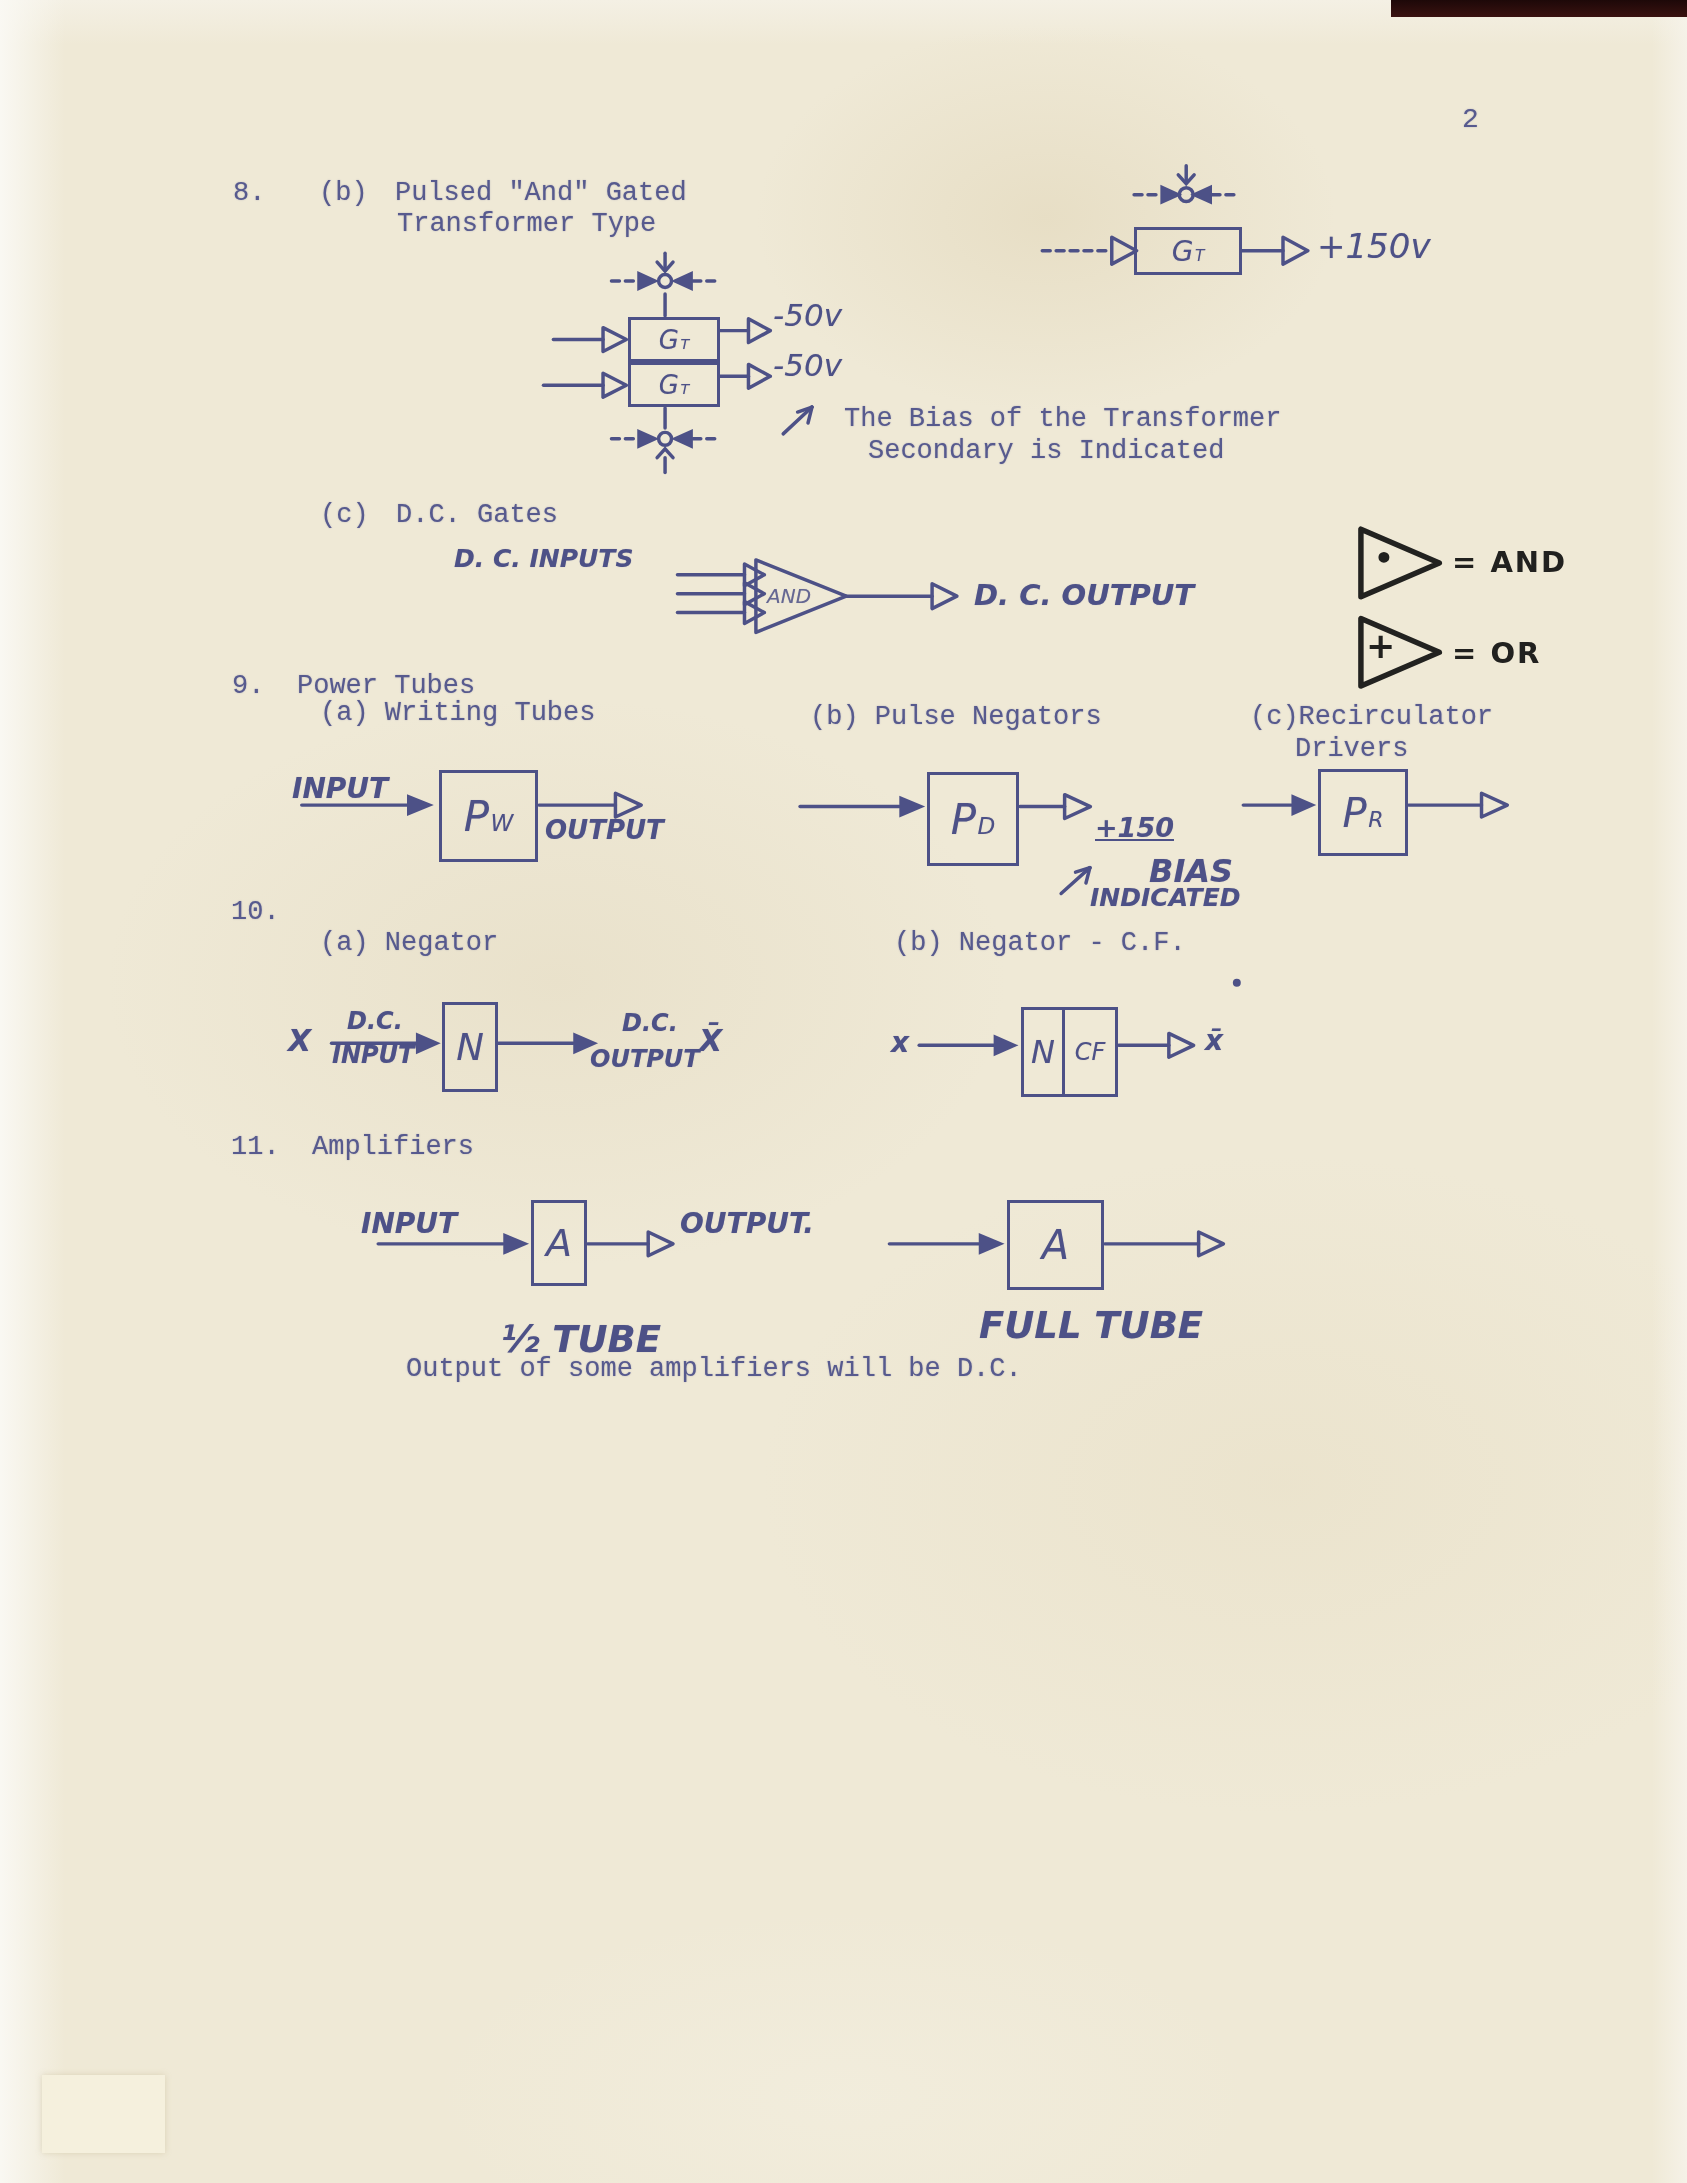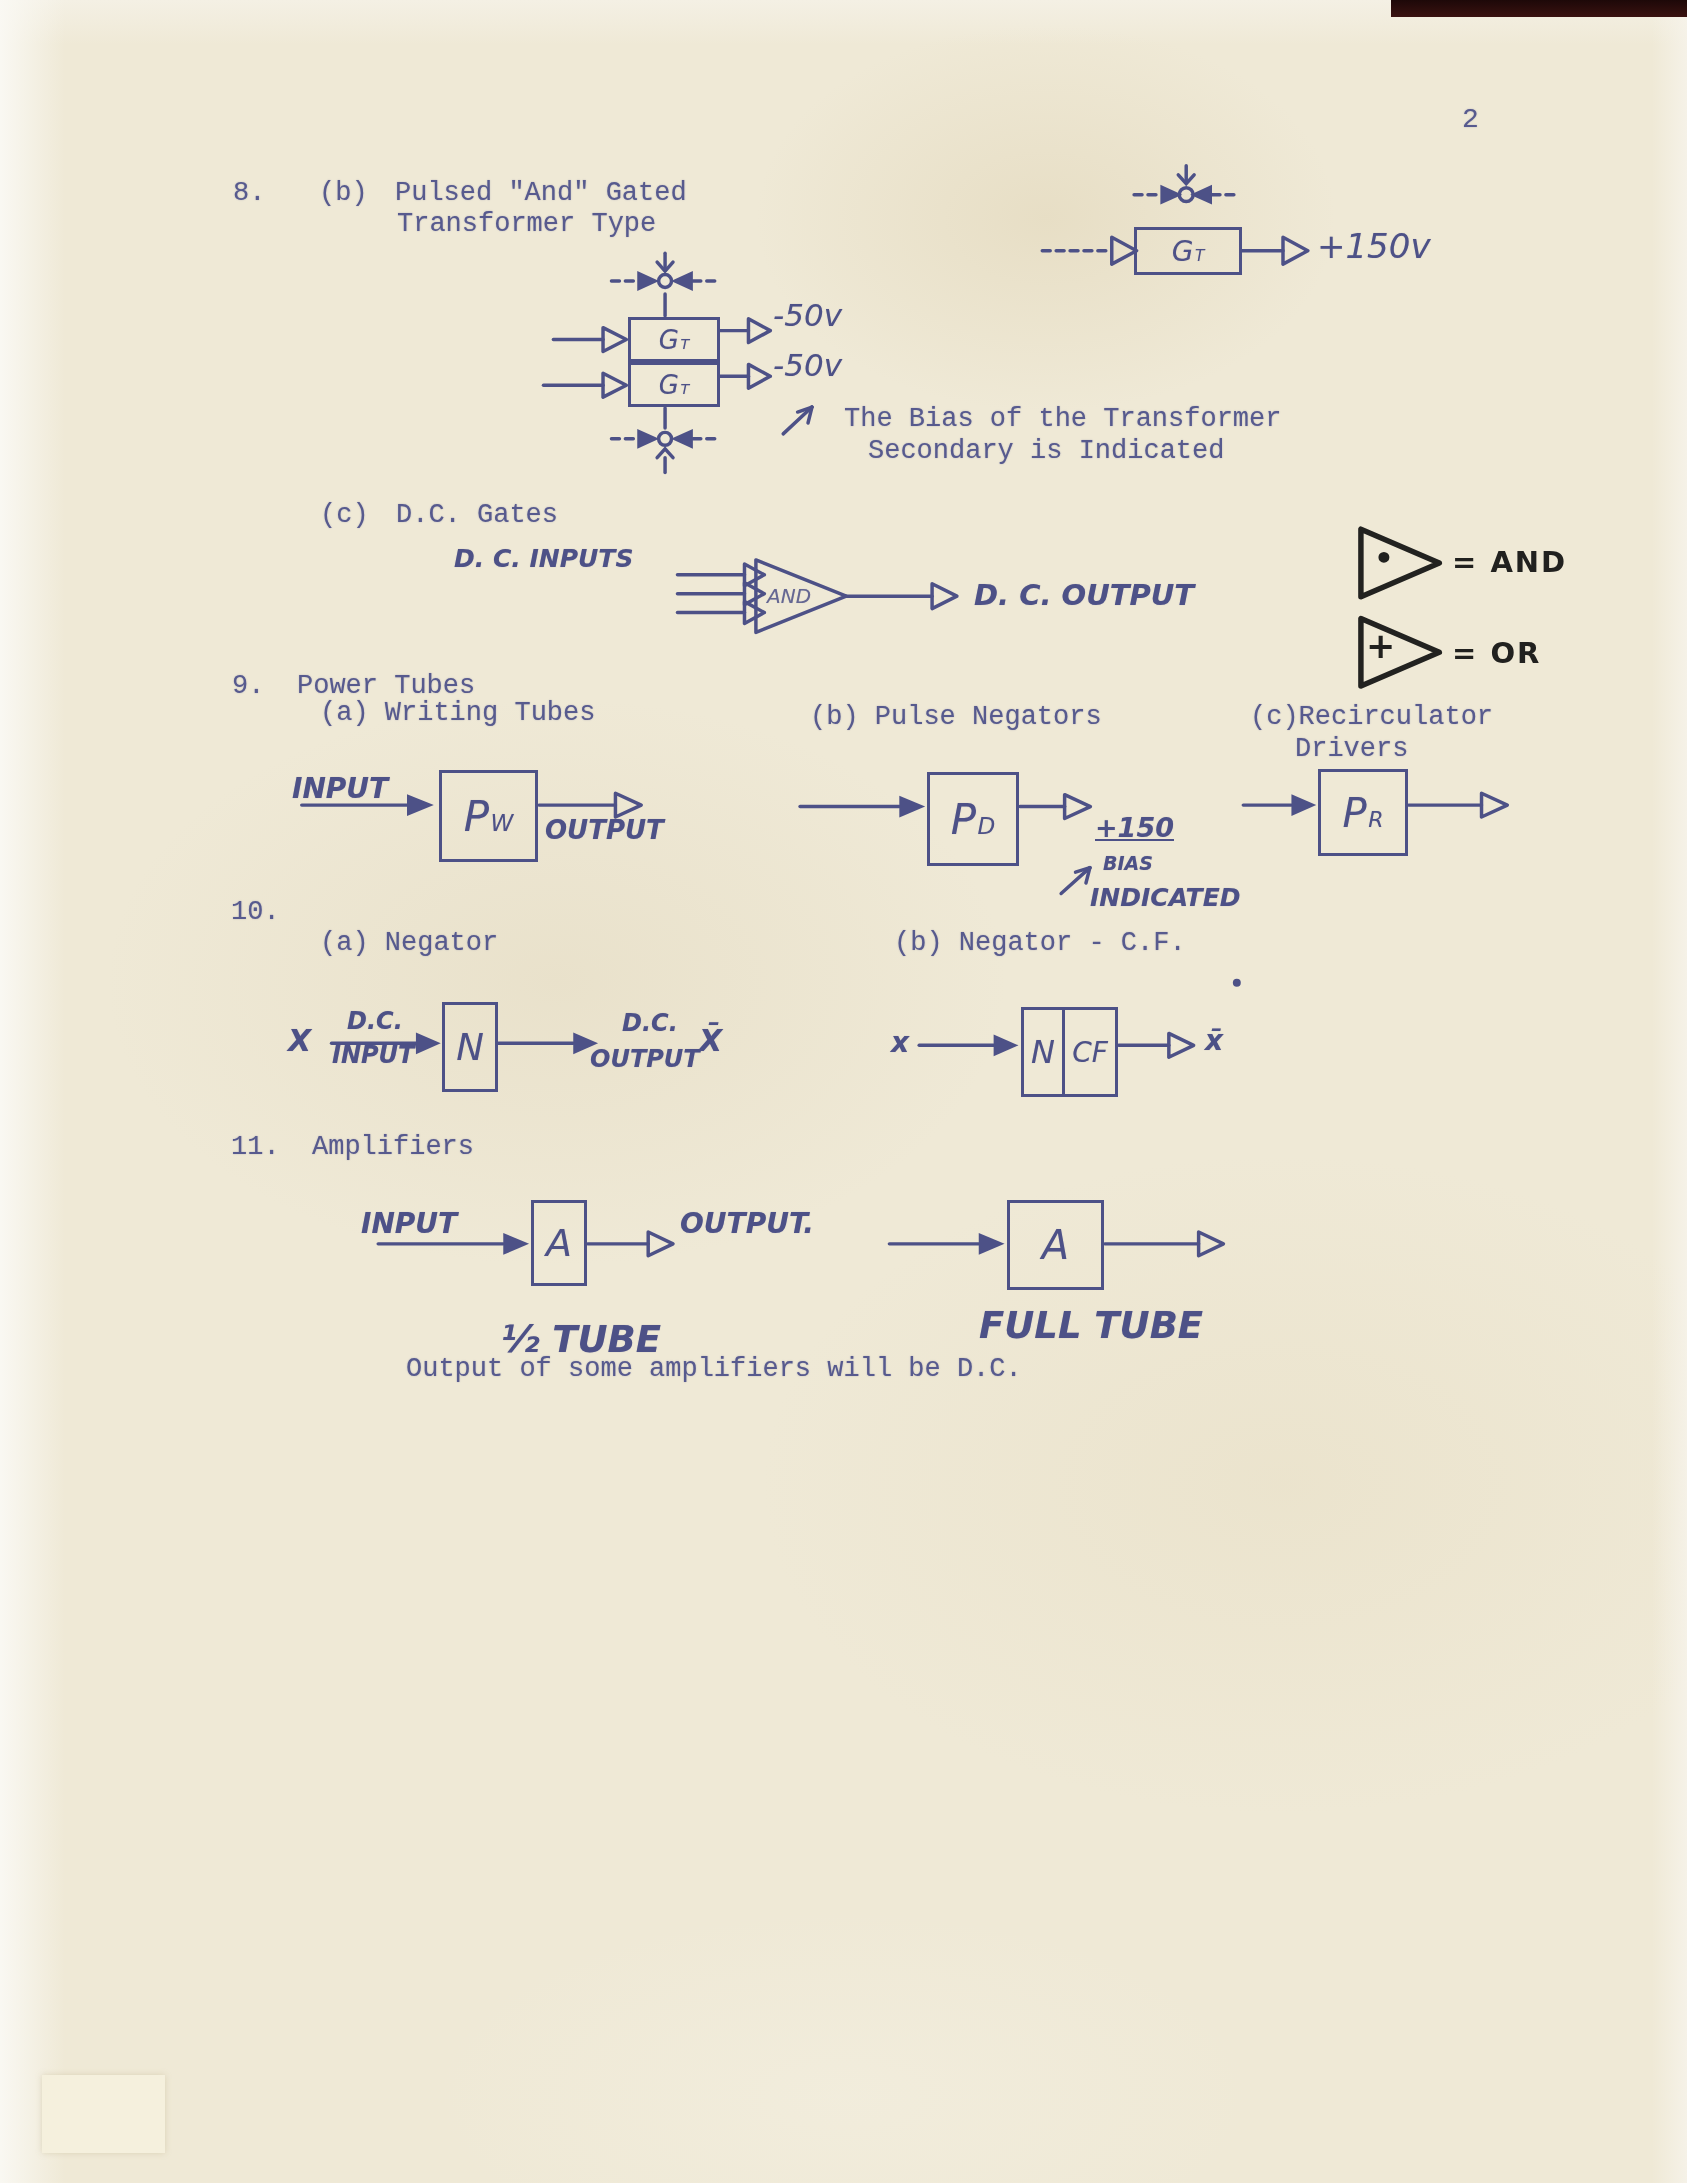--- a/index.html
+++ b/index.html
@@ -260,21 +260,21 @@
     <span>P</span>
       <span class="sub">W</span>
   </div>
   <div class="hand handb" style="left:545px; top:815px; font-size:26px;">OUTPUT</div>
 
   <div class="dbox" style="left:927px; top:772px; width:92px; height:94px; font-size:42px;">
     <span>P</span>
       <span class="sub">D</span>
   </div>
   <div class="hand handb" style="left:1095px; top:812px; font-size:27px;text-decoration:underline;">+150</div>
-  <div class="hand handb" style="left:1103px; top:852px; font-size:19px;">BIAS</div>
+  <div class="hand handb" style="left:1149px; top:852px; font-size:32px;">BIAS</div>
   <div class="hand handb" style="left:1090px; top:883px; font-size:25px;">INDICATED</div>
 
   <div class="dbox" style="left:1318px; top:769px; width:90px; height:87px; font-size:40px;">
     <span>P</span>
       <span class="sub">R</span>
   </div>
 
   <div class="tw" style="left:231px; top:897px;">10.</div>
   <div class="tw" style="left:320px; top:928px;">(a) Negator</div>
   <div class="tw" style="left:894px; top:928px;">(b) Negator - C.F.</div>
@@ -285,21 +285,21 @@
   <div class="dbox" style="left:442px; top:1002px; width:56px; height:90px; font-size:37px;">
     <span>N</span>
   </div>
   <div class="hand handb" style="left:622px; top:1009px; font-size:24px;">D.C.</div>
   <div class="hand handb" style="left:590px; top:1045px; font-size:24px;">OUTPUT</div>
   <div class="hand handb" style="left:699px; top:1023px; font-size:30px;">X̄</div>
 
   <div class="hand handb" style="left:891px; top:1026px; font-size:28px;">x</div>
   <div class="dbox" style="left:1021px; top:1007px; width:97px; height:90px; padding:0;">
     <span style="flex:0 0 41px; height:100%; display:flex; align-items:center; justify-content:center; border-right:3.5px solid #4d5187; font-size:32px;">N</span>
-    <span style="flex:1; display:flex; align-items:center; justify-content:center; font-size:28px;">CF</span>
+    <span style="flex:1; display:flex; align-items:center; justify-content:center; font-size:24px;">CF</span>
   </div>
   <div class="hand handb" style="left:1205px; top:1024px; font-size:28px;">x̄</div>
 
   <div class="tw" style="left:231px; top:1132px;">11.</div>
   <div class="tw" style="left:312px; top:1132px;">Amplifiers</div>
 
   <div class="hand handb" style="left:361px; top:1207px; font-size:28px;">INPUT</div>
   <div class="dbox" style="left:531px; top:1200px; width:56px; height:86px; font-size:38px;">
     <span>A</span>
   </div>

